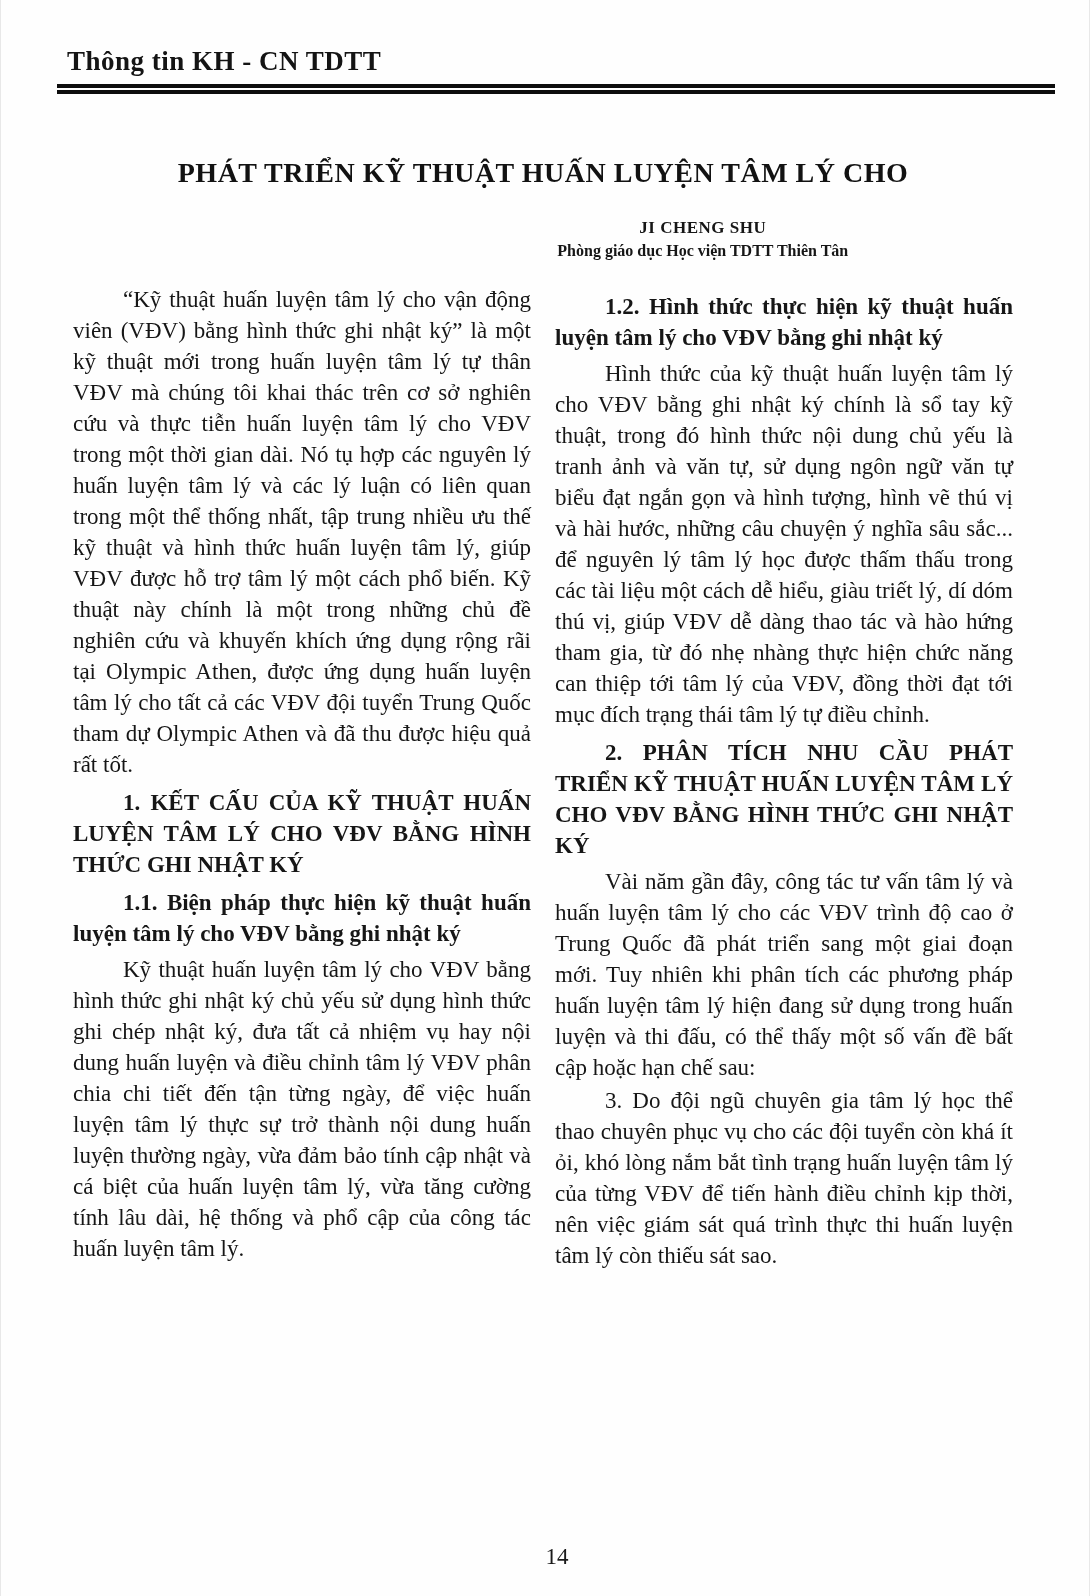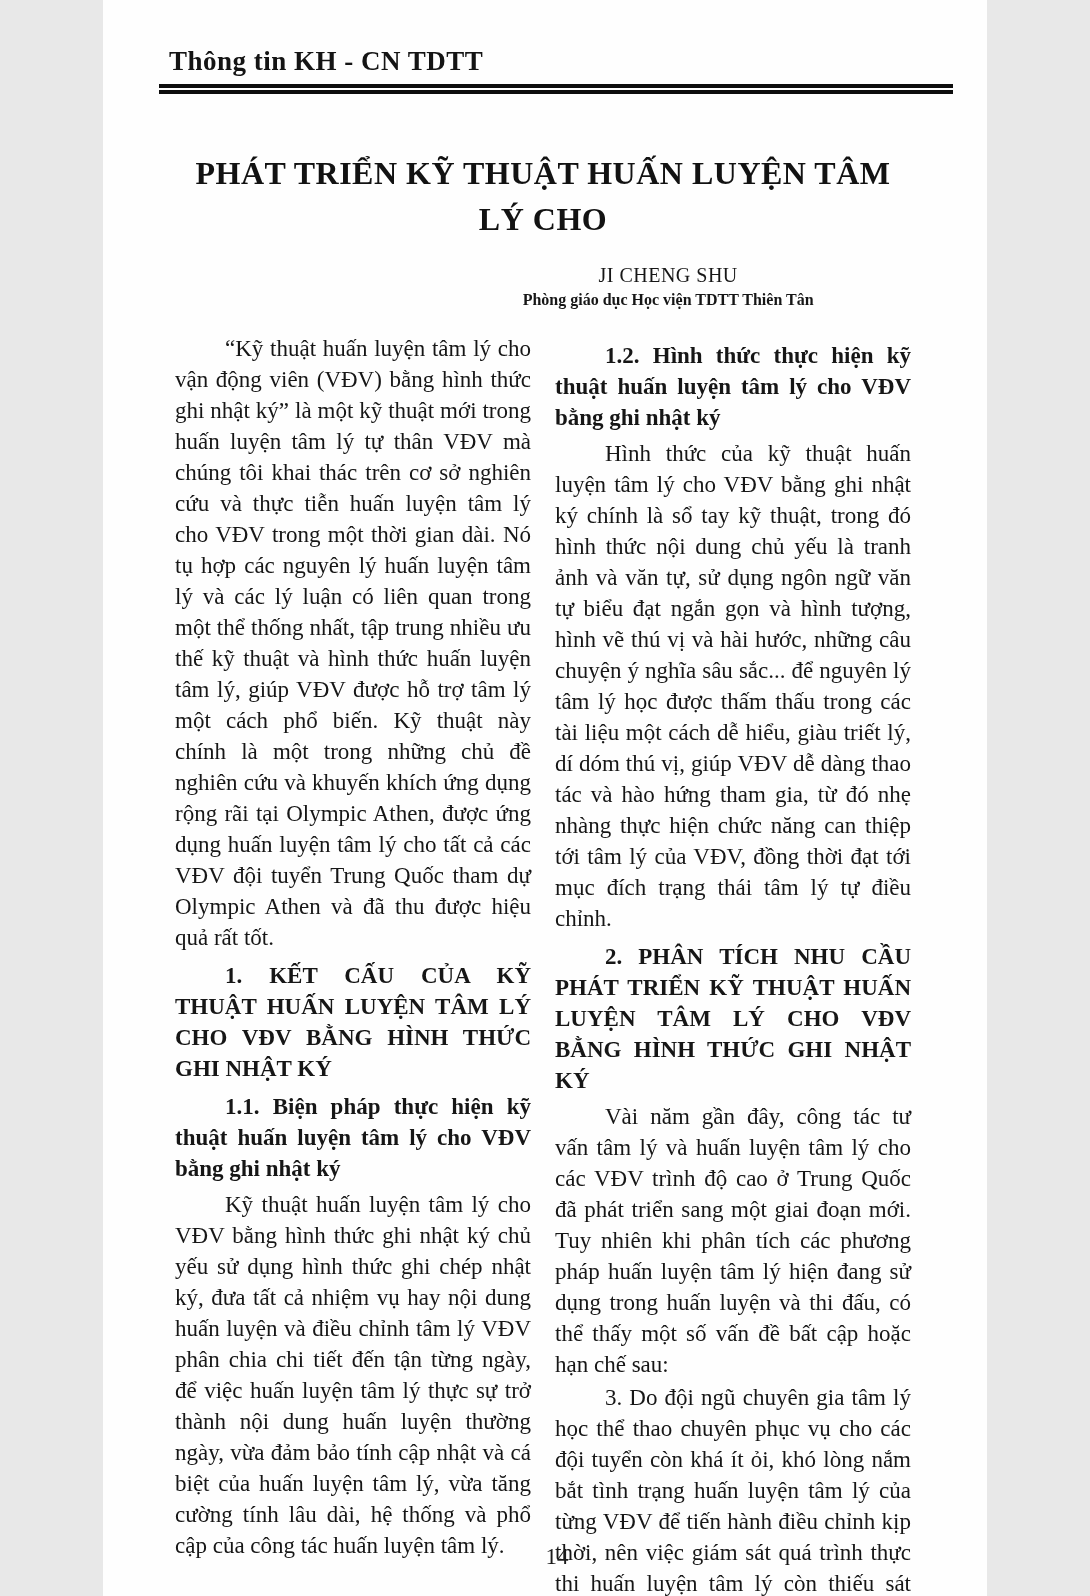--- a/index.html
+++ b/index.html
@@ -1,19 +1,19 @@
 <!DOCTYPE html>
 <html><head>
 <meta charset="utf-8">
 <style>
   * { margin: 0; padding: 0; box-sizing: border-box; }
   html, body { background: #e8e8e8; }
   .page {
     position: relative;
-    width: 884px;
+    width: 1088px;
     height: 1596px;
     margin: 0 auto;
     background: #fefefe;
     color: #161616;
     font-family: "Liberation Serif", "DejaVu Serif", serif;
     padding: 46px 76px 0 72px;
     overflow: hidden;
   }
   .journal-header {
     font-size: 27px;
@@ -27,34 +27,34 @@
     margin-left: -16px;
     margin-right: -42px;
     height: 10px;
     border-top: 4px solid #0d0d0d;
     border-bottom: 4px solid #0d0d0d;
   }
   .article-title {
     margin-top: 56px;
     text-align: center;
     font-weight: bold;
-    font-size: 32px;
+    font-size: 28px;
     line-height: 46px;
     letter-spacing: 0.5px;
     color: #121212;
   }
   .byline {
     margin-top: 22px;
     margin-left: 38%;
     width: 58%;
     text-align: center;
   }
   .byline .author {
-    font-weight: normal;
-    font-size: 20px;
+    font-weight: bold;
+    font-size: 17px;
     letter-spacing: 0.5px;
   }
   .byline .affiliation {
     font-weight: bold;
     font-size: 16px;
     margin-top: 4px;
   }
   .columns {
     display: flex;
     gap: 24px;

